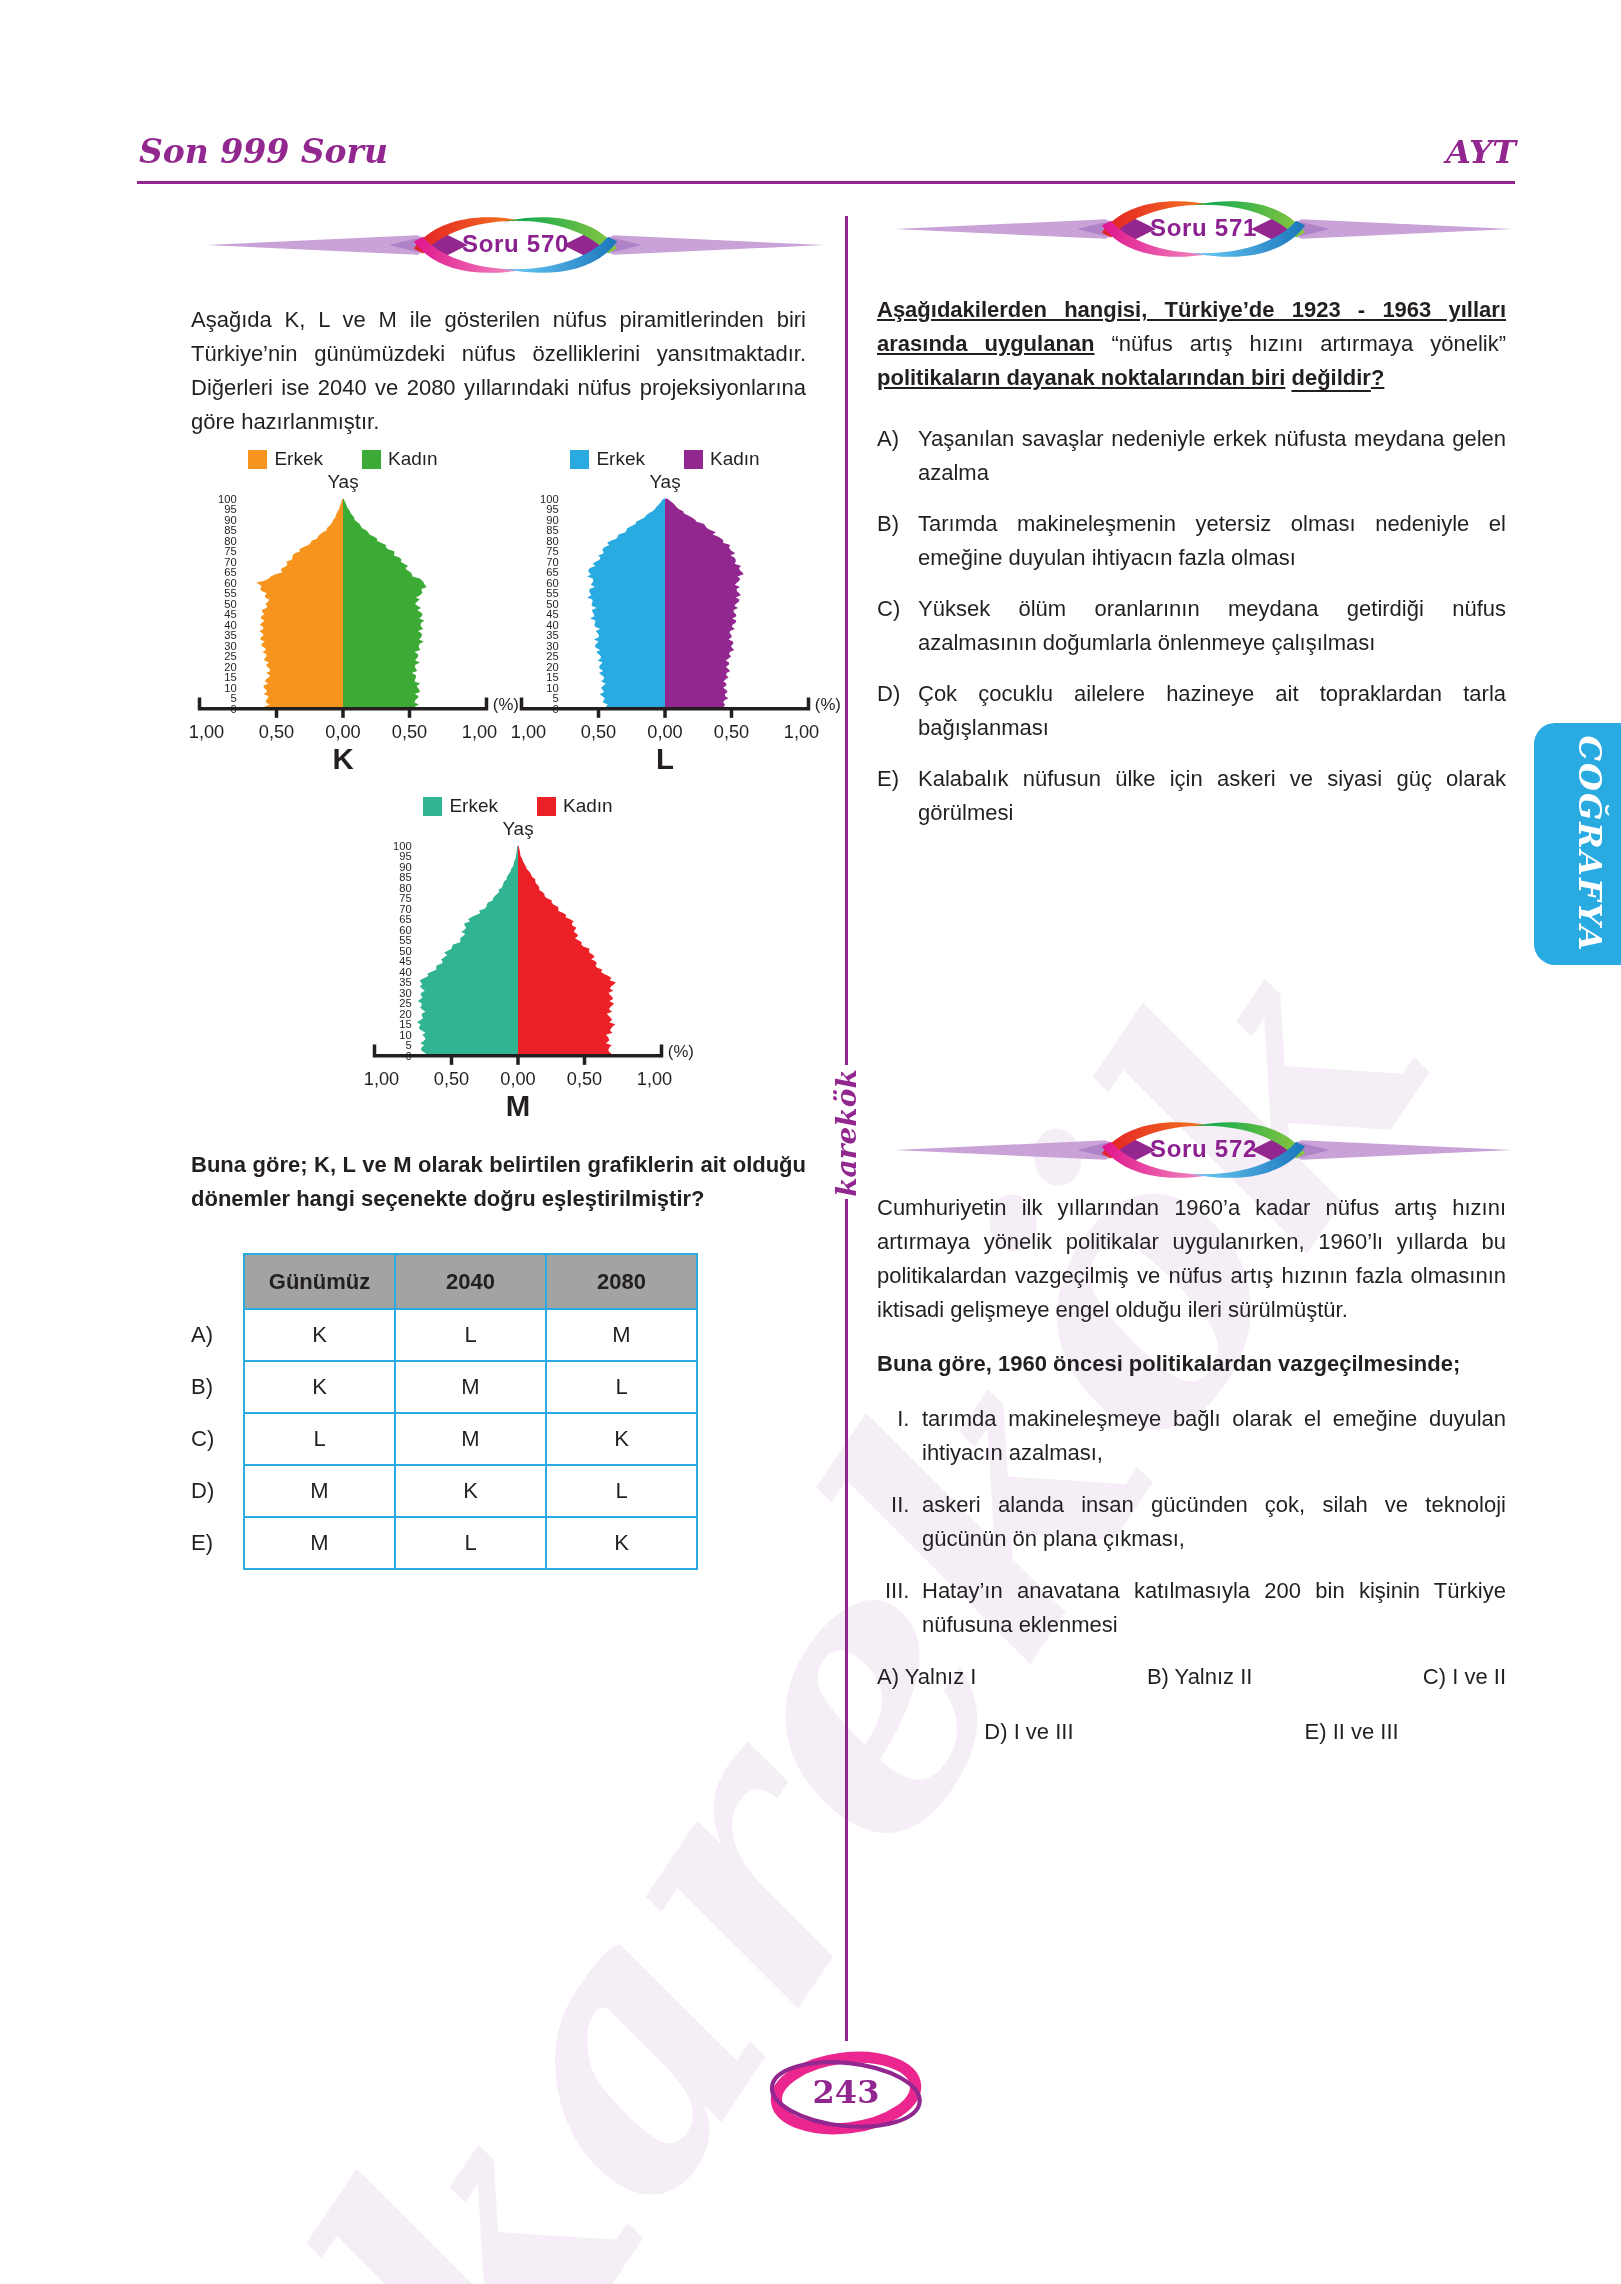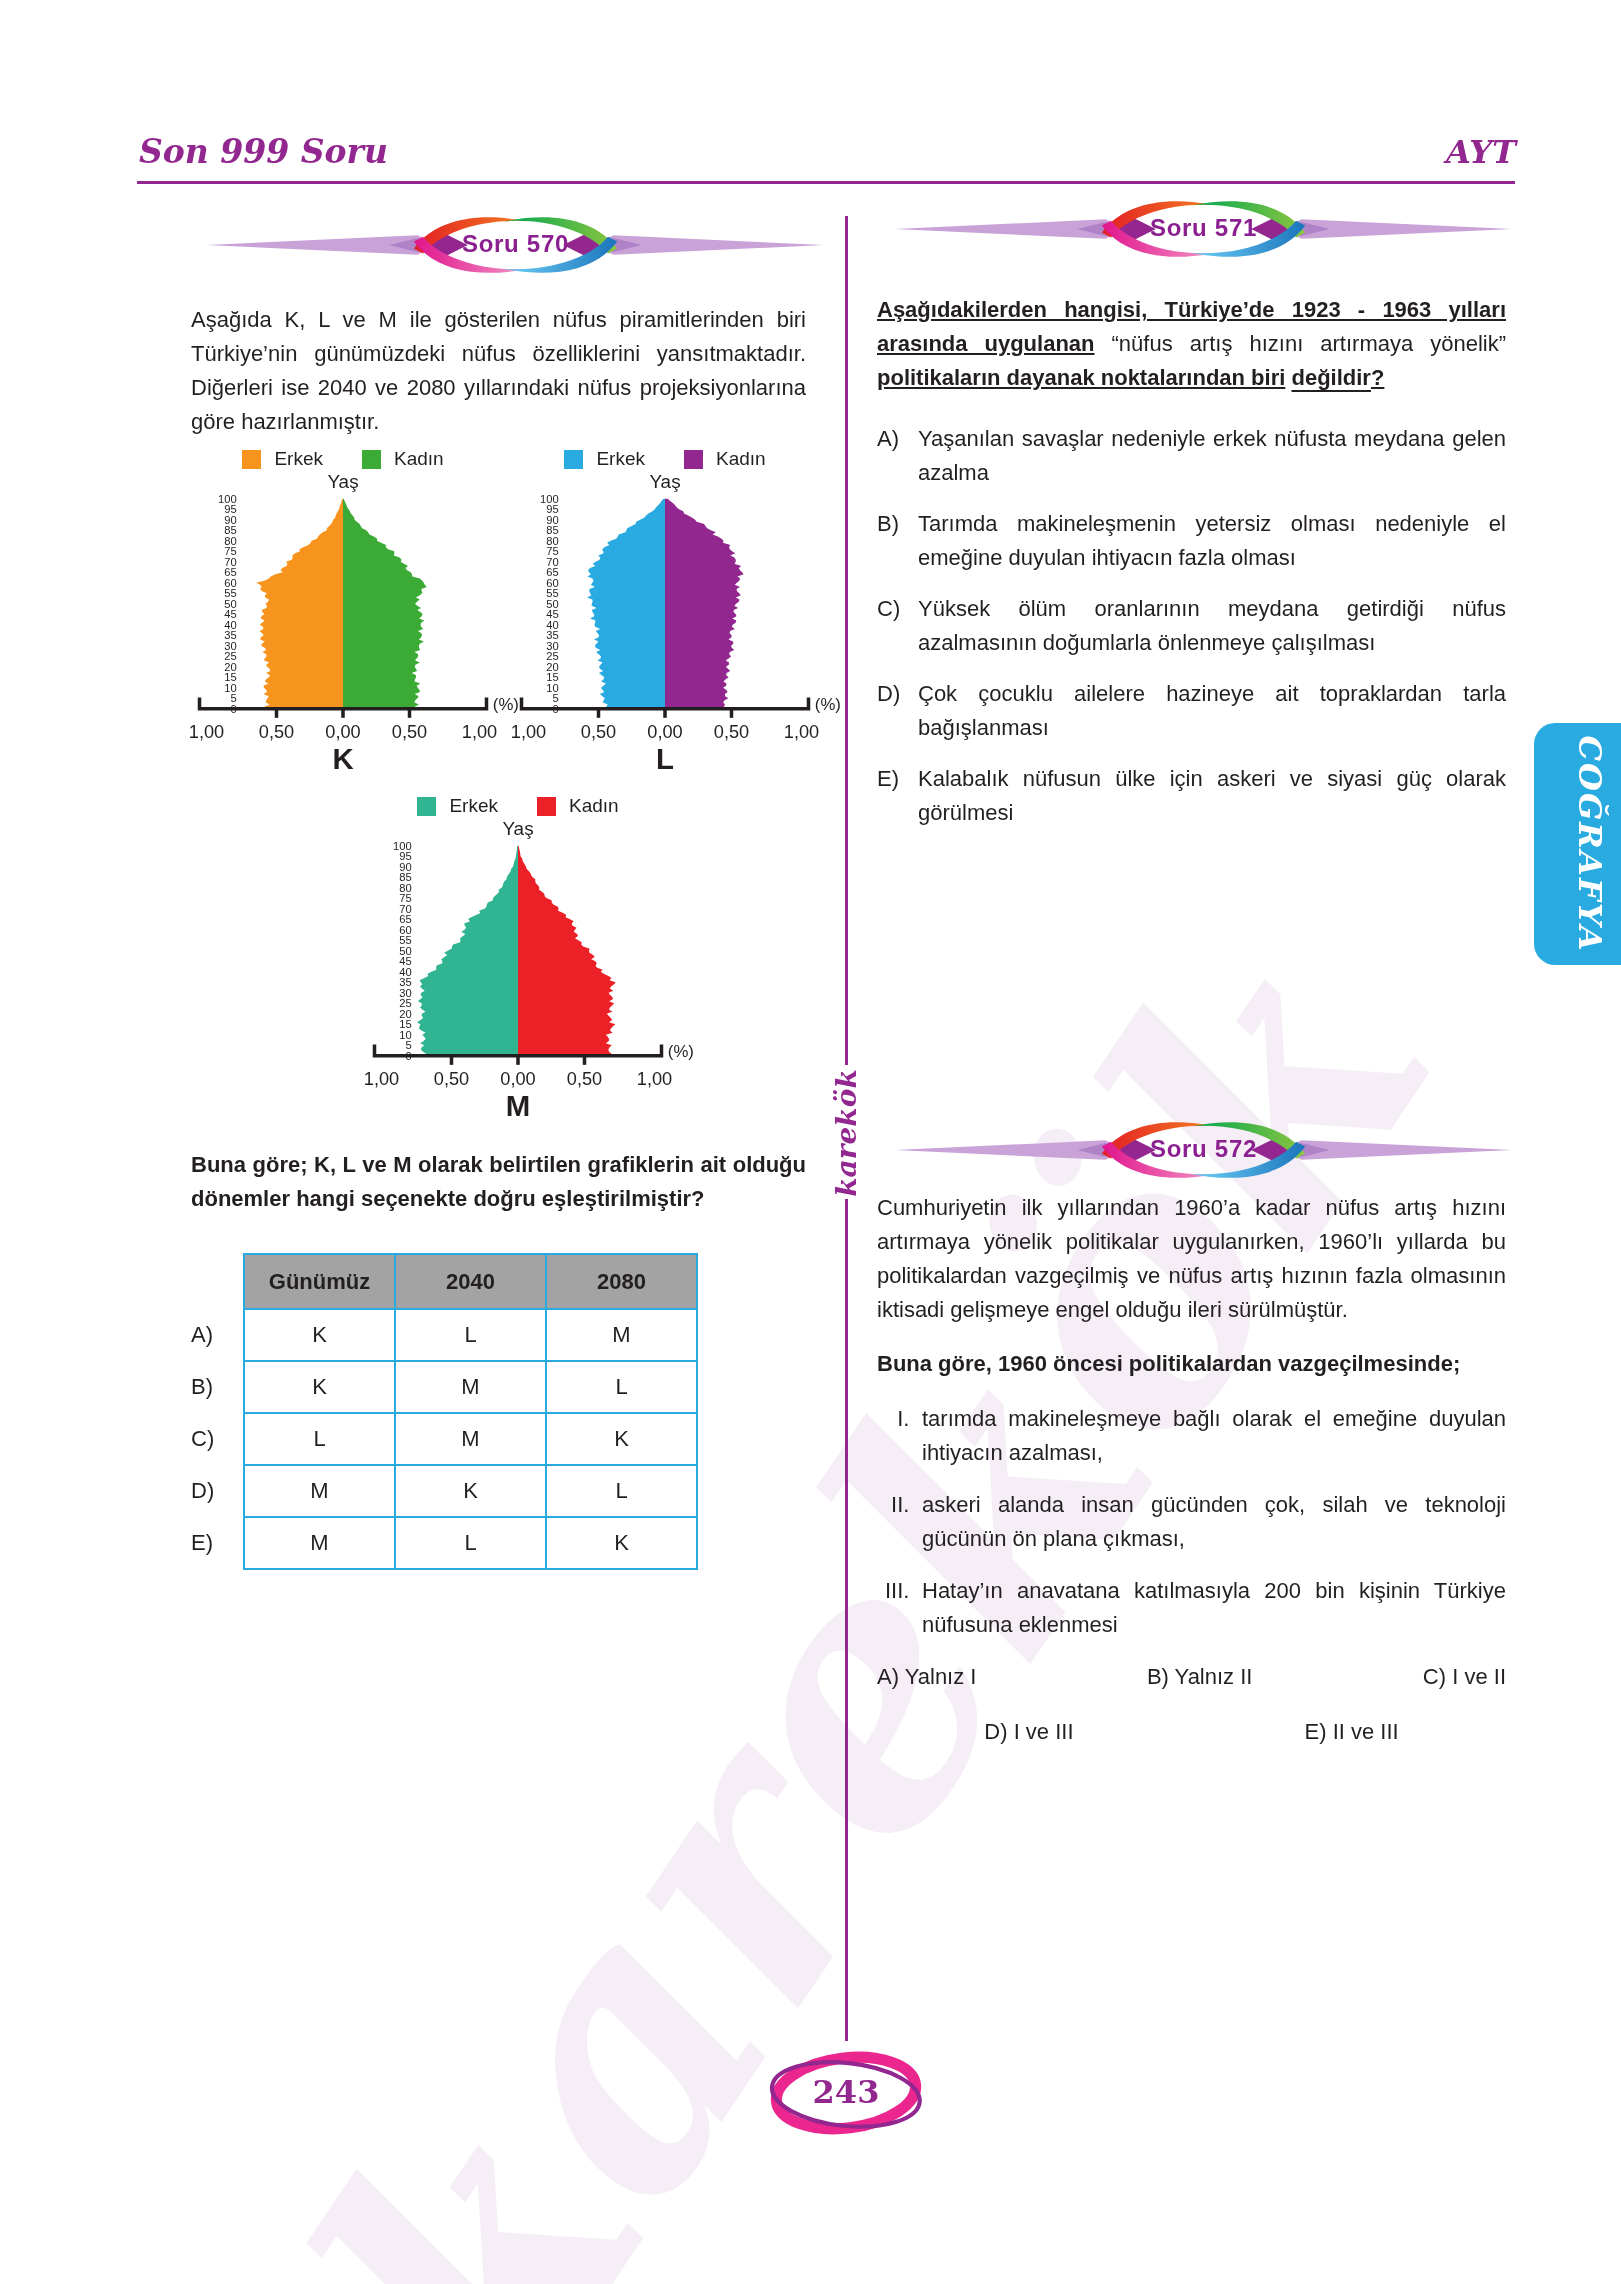--- a/index.html
+++ b/index.html
@@ -43,21 +43,21 @@
   .q570-intro { position:absolute; left:191px; top:303px; width:615px; }
   .q570-prompt { position:absolute; left:191px; top:1148px; width:615px; font-weight:bold; }
 
   
   .pyramid { position:absolute; width:490px; height:354px; }
   .pyr-k { left:98px; top:419px; }
   .pyr-l { left:420px; top:419px; }
   .pyr-m { left:273px; top:766px; }
   .legend { position:absolute; top:29px; left:0; right:0; display:flex; justify-content:center;
             gap:39px; align-items:center; }
-  .leg-item { display:flex; align-items:center; gap:13px; font-size:19px; }
+  .leg-item { display:flex; align-items:center; gap:7px; font-size:19px; }
   .swatch { width:19px; height:19px; display:inline-block; }
   .pyramid svg { position:absolute; left:0; top:19.6px; }
   .pyramid text { font-family:"Liberation Sans", sans-serif; fill:#231F20; }
   .pyramid .tick { font-size:26px; }
   .pyramid .age { font-size:16px; }
   .pyramid .yas { font-size:27px; }
   .pyramid .pct { font-size:24px; }
   .pyramid .cname { font-size:42px; font-weight:bold; }
 
   

